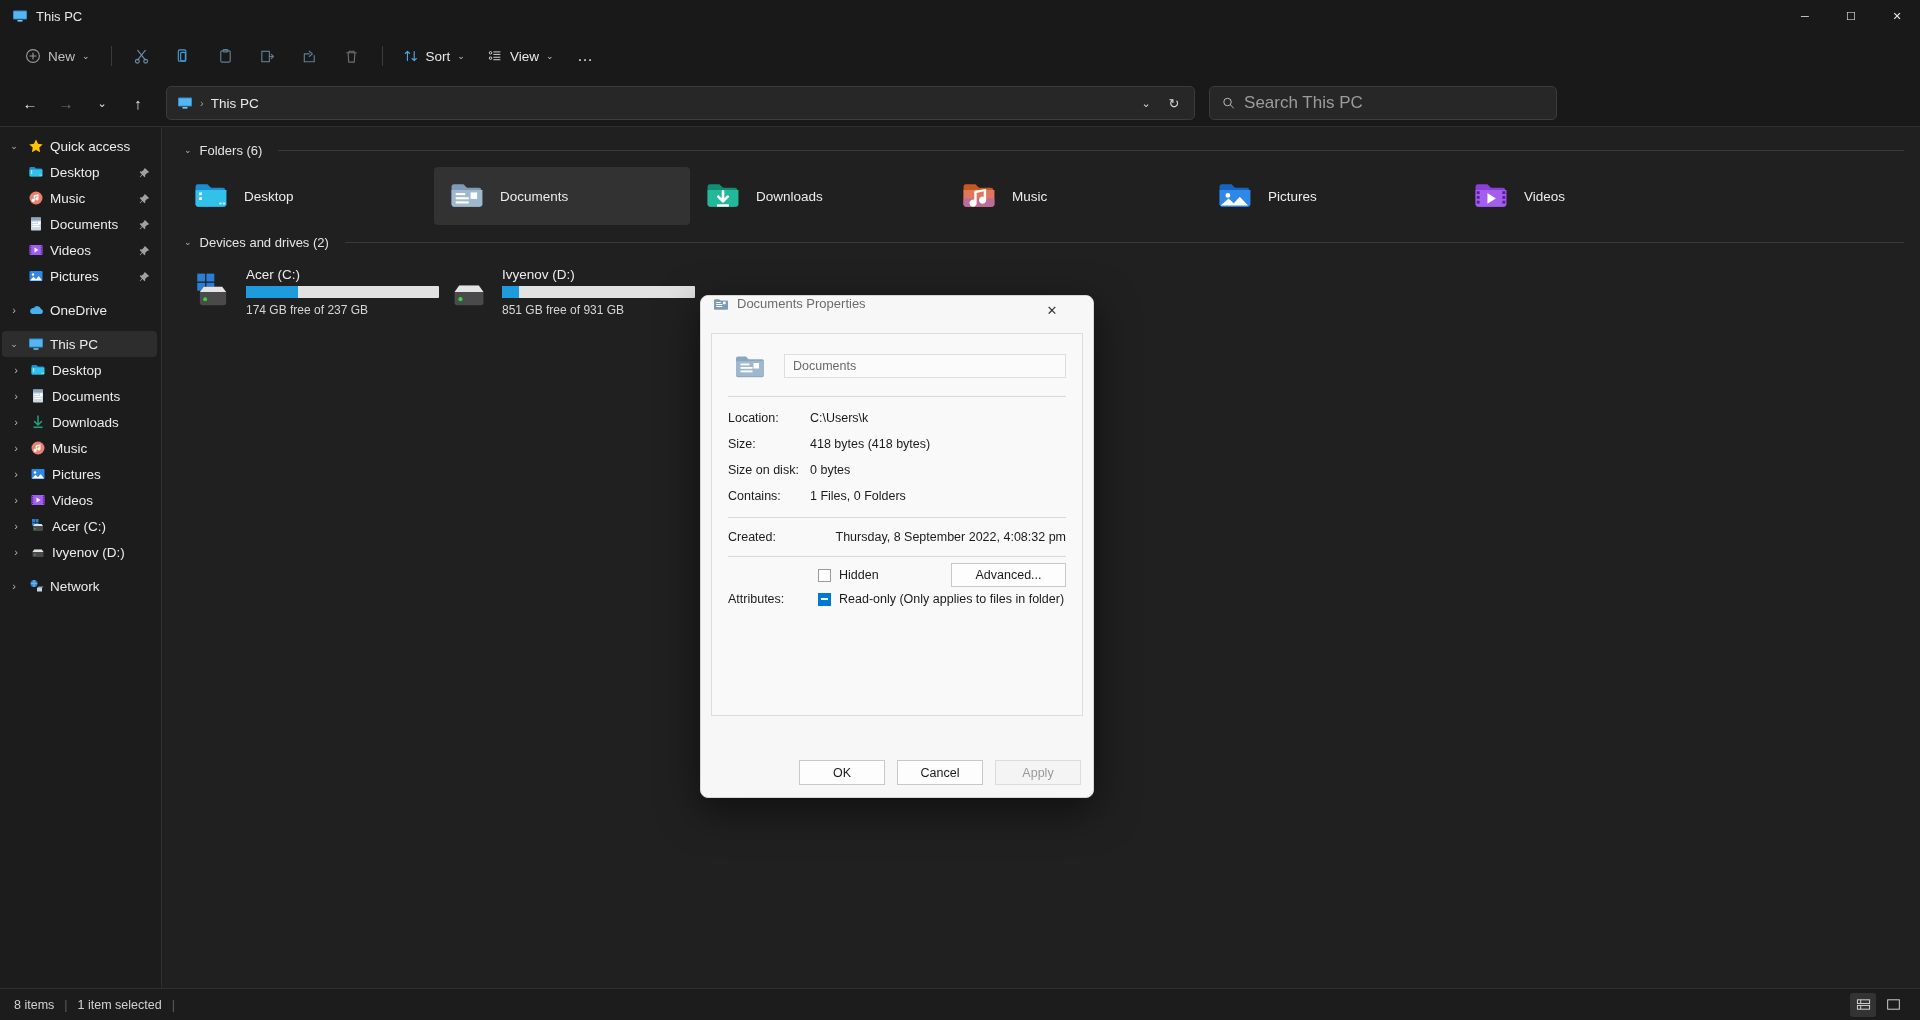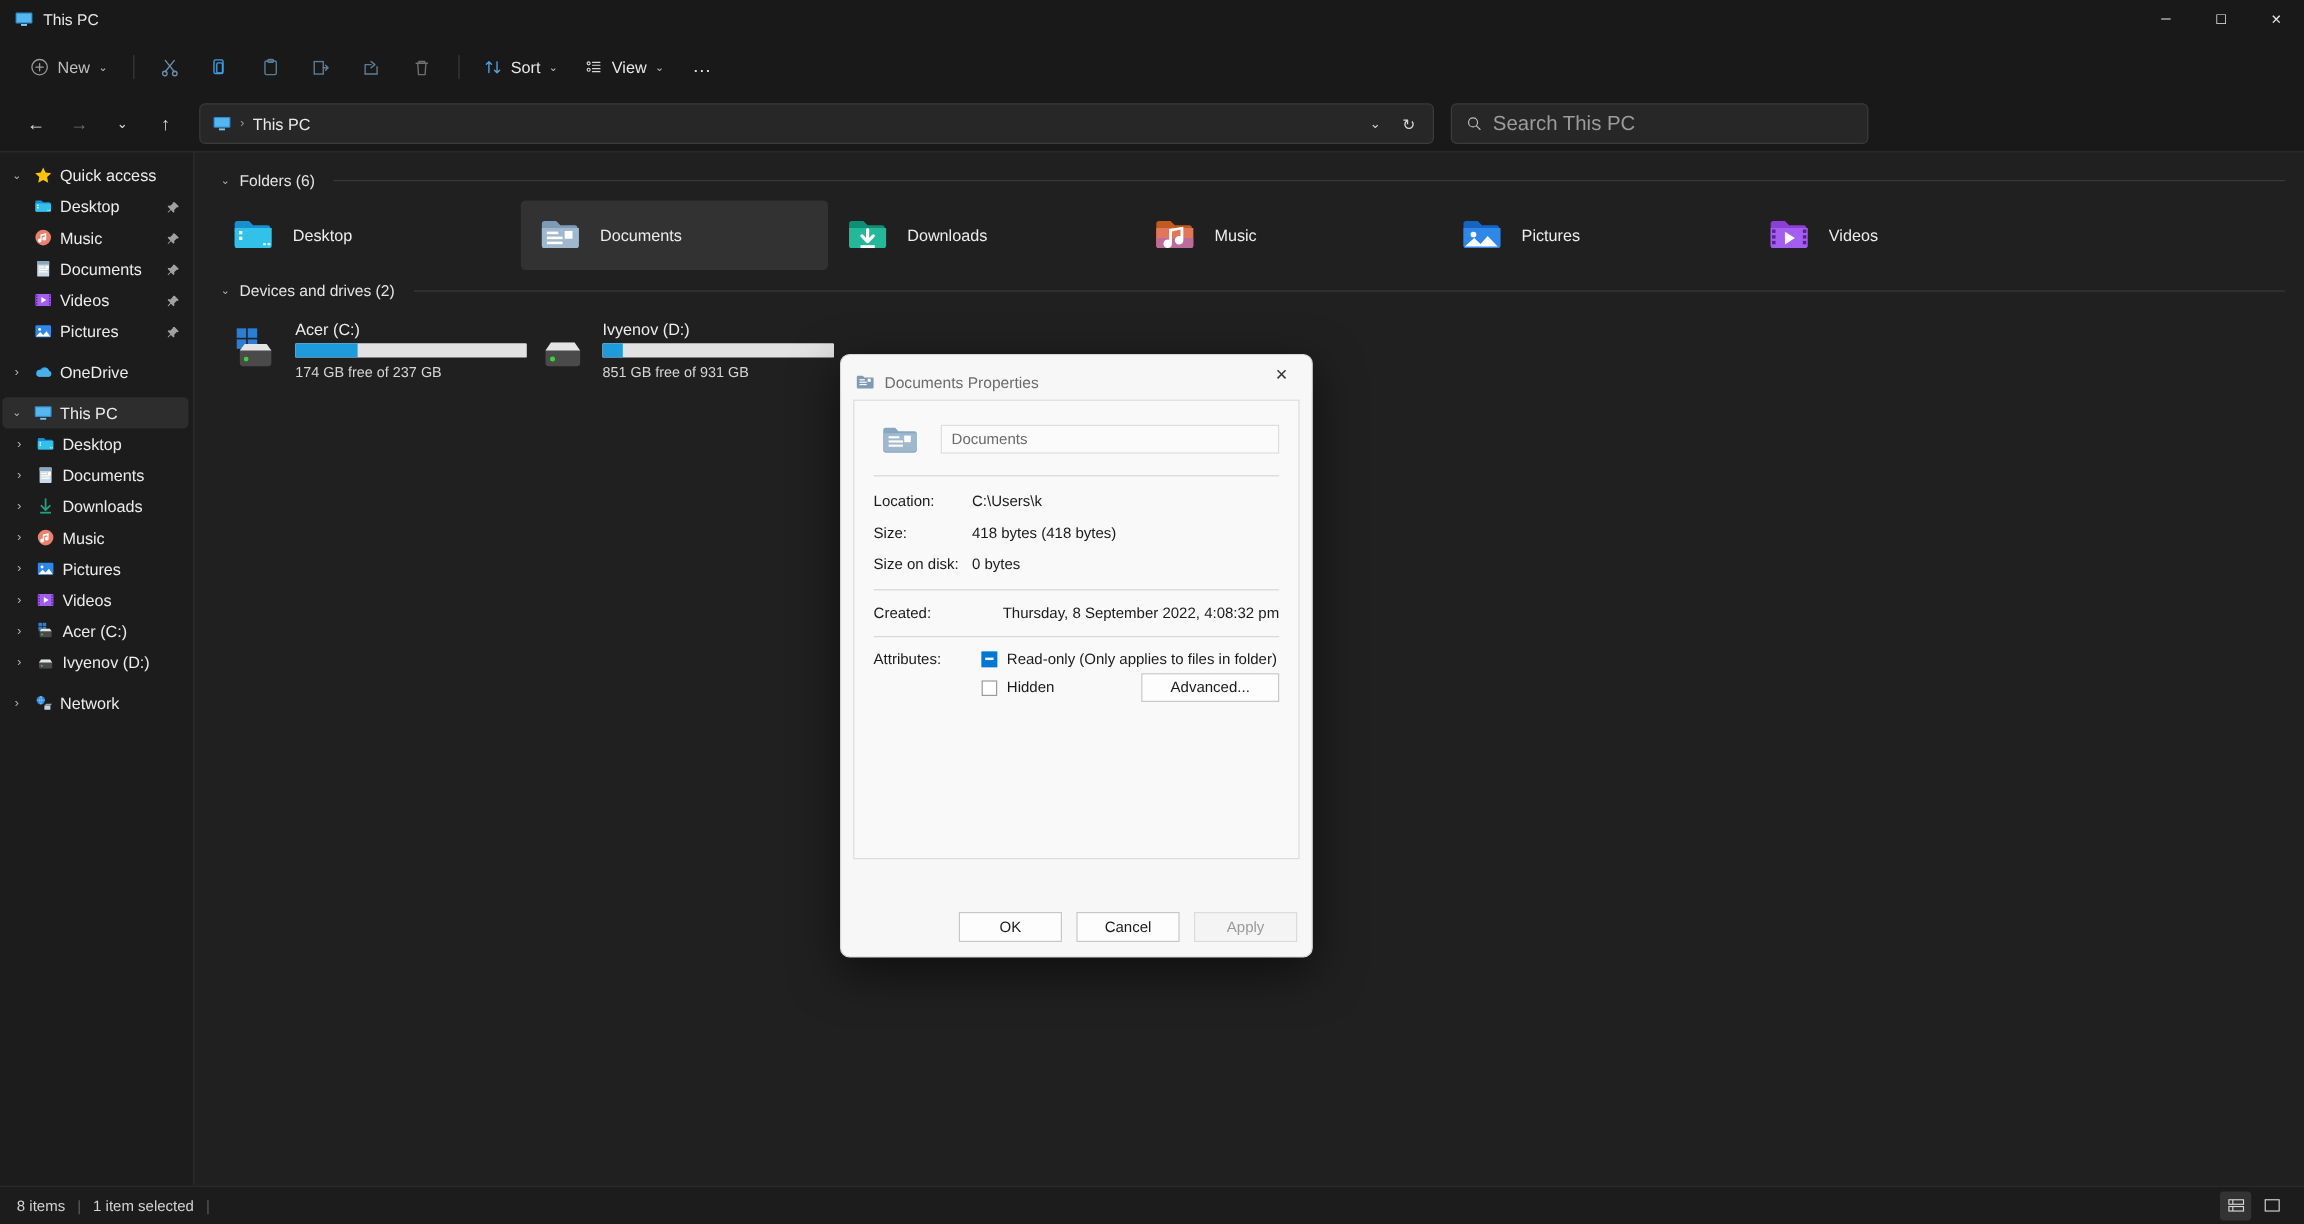--- a/index.html
+++ b/index.html
@@ -119,21 +119,21 @@
   .vt { width:26px;height:24px;display:flex;align-items:center;justify-content:center;border-radius:3px; }
   .vt.active { background:#333; }
 
   
   .dialog {
     position:absolute; left:700px; top:295px; width:394px; height:503px;
     background:#f7f7f7; border:1px solid #d7d7d7; border-radius:8px;
     box-shadow:0 12px 40px rgba(0,0,0,.55);
     font-family:"Liberation Sans", sans-serif; color:#1b1b1b; overflow:hidden;
   }
-  .dlg-title { height:30px;display:flex;align-items:flex-end;padding:0 8px 0 12px;background:#f7f7f7; }
+  .dlg-title { height:30px;display:flex;align-items:flex-start;padding:0 24px 0 12px;background:#f7f7f7; }
   .dlg-title .dt-ico { width:16px;height:16px;margin-right:8px; }
   .dlg-title .dt-txt { font-size:13px;color:#6c6c6c; }
   .dlg-close { margin-left:auto;width:34px;height:28px;display:flex;align-items:center;justify-content:center;
                color:#3b3b3b;font-size:13px;border-radius:4px; }
 
   .dlg-body { padding:8px 10px 0 10px; }
   .tabstrip { position:relative; height:40px; }
   .tabrow { display:flex; }
   .tab {
     height:20px;display:flex;align-items:center;justify-content:center;
@@ -667,43 +667,47 @@
               <span class="pv">C:\Users\k</span>
             </div>
             <div class="prow">
               <span class="pk">Size:</span>
               <span class="pv">418 bytes (418 bytes)</span>
             </div>
             <div class="prow">
               <span class="pk">Size on disk:</span>
               <span class="pv">0 bytes</span>
             </div>
+            <div class="prow">
+              <span class="pk">Contains:</span>
+              <span class="pv">1 Files, 0 Folders</span>
+            </div>
           </div>
 
         <div class="hr" style="margin-top:8px;"></div>
         <div class="prow" style="margin-top:6px;justify-content:space-between;">
           <span class="pk">Created:</span>
           <span class="pv">Thursday, 8 September 2022, 4:08:32 pm</span>
         </div>
         <div class="hr" style="margin-top:6px;"></div>
 
         <div class="attr-block">
+          <div class="attr-line">
+            <span class="pk" style="width:82px;"></span>
+            <span class="cbx"></span>
+            <span>Hidden</span>
+            <span class="adv-btn">Advanced...</span>
+          </div>
           <div class="attr-line">
             <span class="pk" style="width:82px;">Attributes:</span>
             <span class="cbx indet">
                 <i></i>
               </span>
             <span>Read-only (Only applies to files in folder)</span>
           </div>
-          <div class="attr-line">
-            <span class="pk" style="width:82px;"></span>
-            <span class="cbx"></span>
-            <span>Hidden</span>
-            <span class="adv-btn">Advanced...</span>
-          </div>
         </div>
       </div>
     </div>
 
     <div class="dlg-footer">
       <div class="dbtn">OK</div>
       <div class="dbtn">Cancel</div>
       <div class="dbtn disabled">Apply</div>
     </div>
   </div>

